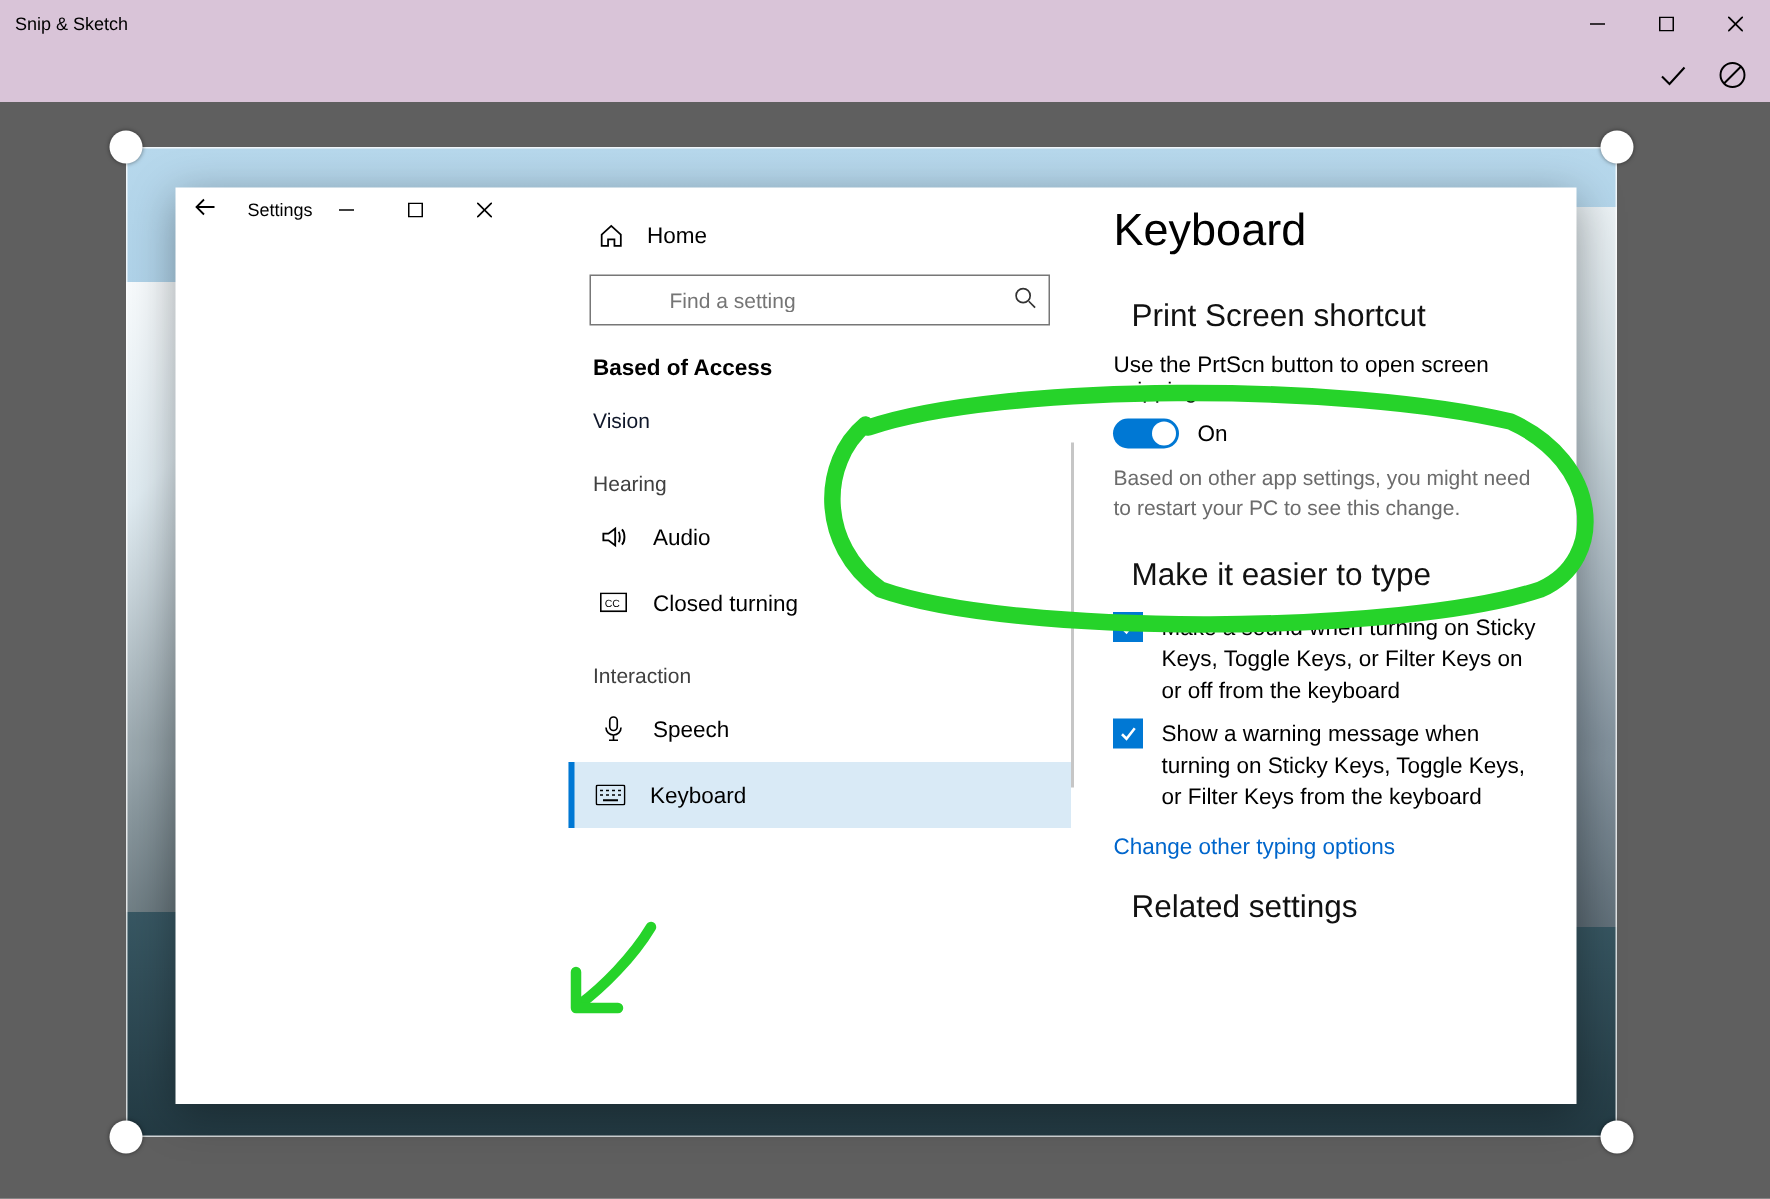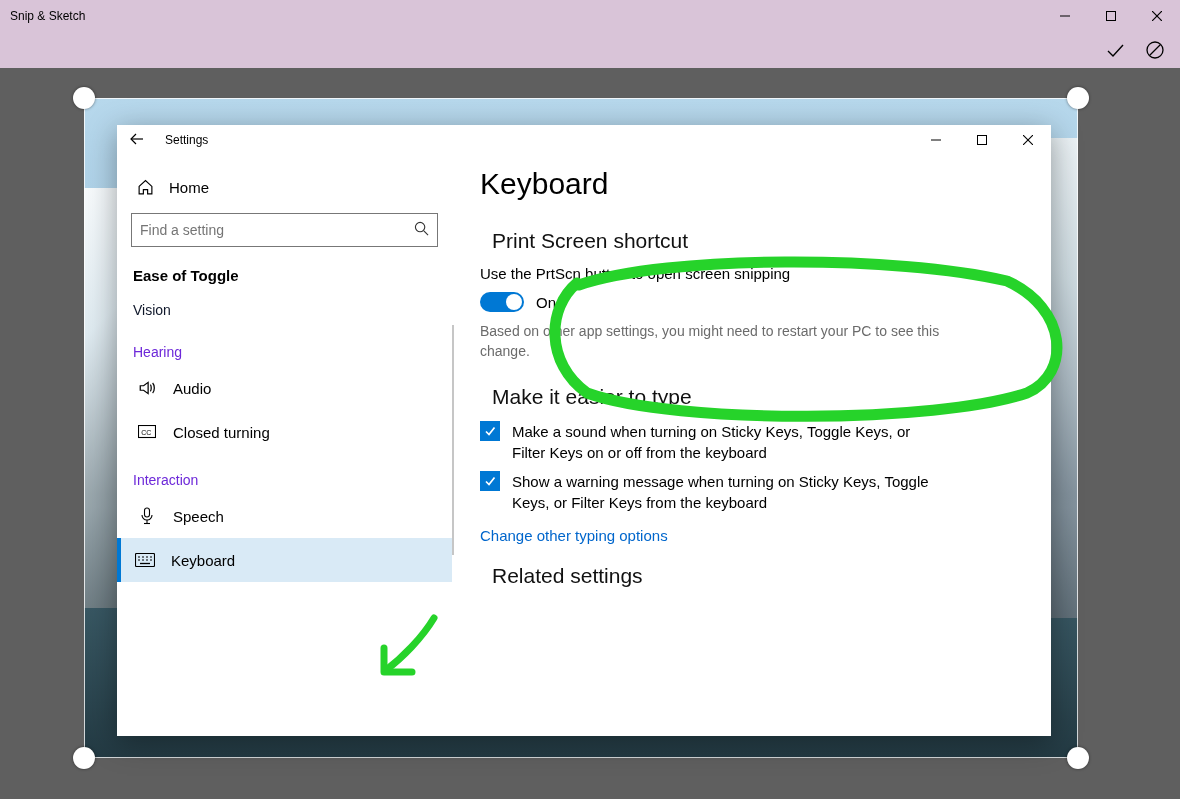--- a/index.html
+++ b/index.html
@@ -86,21 +86,21 @@
   
   .settings-window {
     position: absolute;
     left: 117px;
     top: 57px;
     width: 934px;
     height: 611px;
     background: #fff;
     box-shadow: 0 6px 28px rgba(0,0,0,.35);
     display: flex;
-    flex-direction: column;
+    flex-direction: row;
   }
   .settings-titlebar {
     height: 30px;
     display:flex; align-items:center;
     padding-left: 8px;
     font-size: 12px;
   }
   .settings-titlebar .back {
     width: 24px; text-align:center; font-size: 15px; color:#333; cursor:default;
   }
@@ -115,41 +115,42 @@
   }
 
   
   .sidebar {
     width: 335px;
     padding: 10px 14px 0 14px;
     display:flex; flex-direction:column;
     gap: 0;
     font-size: 14px;
     color:#000;
+    margin-left:33px;
   }
   .sb-row { display:flex; align-items:center; height: 38px; gap: 14px; padding-left: 4px;}
   .sb-row.home { height: 44px; }
   .sb-icon { width: 20px; display:flex; align-items:center; justify-content:center; color:#000;}
   .sb-search {
     display:flex; align-items:center;
     border: 1px solid #777;
     height: 34px;
     margin: 4px 0 14px 0;
     padding: 0 8px;
     color:#555;
     font-size: 14px;
-    justify-content: space-between;
+    justify-content: flex-end;
   }
   .sb-search input {
     border:none; outline:none; width: 230px; font-size:14px; color:#333;
     background: transparent;
   }
   .sb-heading { font-weight: 600; font-size: 15px; padding: 6px 0 10px 2px; }
   .sb-sub { color:#0f172a; font-size: 14px; padding: 8px 0 8px 2px;}
-  .sb-group-label { color:#6d28d9; font-size: 14px; padding: 18px 0 6px 2px;}
+  .sb-group-label { color:#404040; font-size: 14px; padding: 18px 0 6px 2px;}
   .sb-item {
     display:flex; align-items:center; height: 44px; gap: 16px;
     padding-left: 6px;
     font-size: 15px;
   }
   .sb-item.selected {
     background: #d9eaf6;
     border-left: 4px solid #0078d4;
     padding-left: 2px;
     margin-left: -14px; margin-right:-14px;
@@ -305,21 +306,21 @@
         <div class="sb-search">
           <input placeholder="Find a setting" style="">
           <span>
             <svg width="15" height="15" viewBox="0 0 16 16">
                 <circle cx="6.5" cy="6.5" r="5" fill="none" stroke="#333" stroke-width="1.2"></circle>
                 <line x1="10.5" y1="10.5" x2="15" y2="15" stroke="#333" stroke-width="1.2"></line>
               </svg>
           </span>
         </div>
 
-        <div class="sb-heading">Ease of Toggle</div>
+        <div class="sb-heading">Based of Access</div>
 
         <div class="sb-sub">Vision</div>
 
         <div class="sb-group-label">Hearing</div>
 
         <div class="sb-item">
           <span class="sb-icon">
             <svg width="18" height="18" viewBox="0 0 16 16">
                 <path d="M2 6v4h3l4 3V3L5 6H2z" fill="none" stroke="#000" stroke-width="1.1"></path>
                 <path d="M11 5c1 1 1 5 0 6" fill="none" stroke="#000" stroke-width="1.1"></path>

